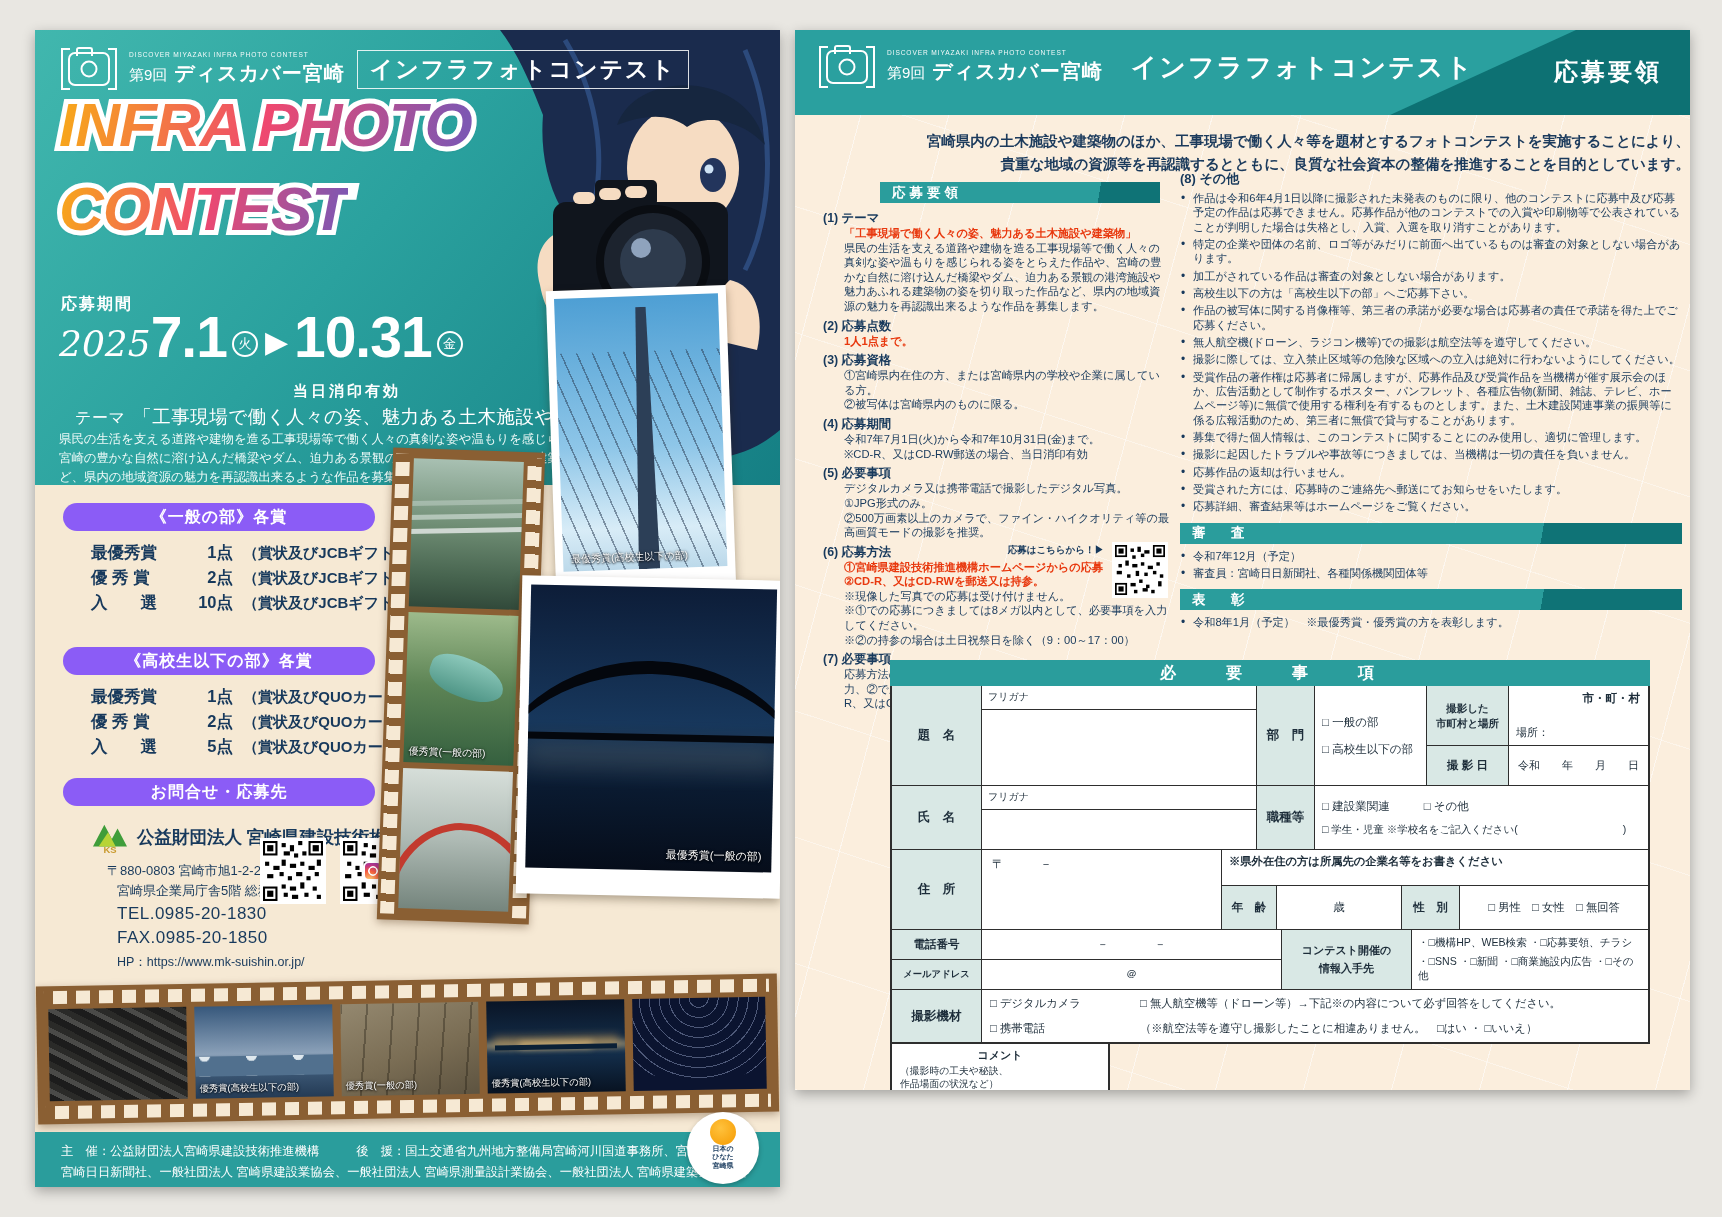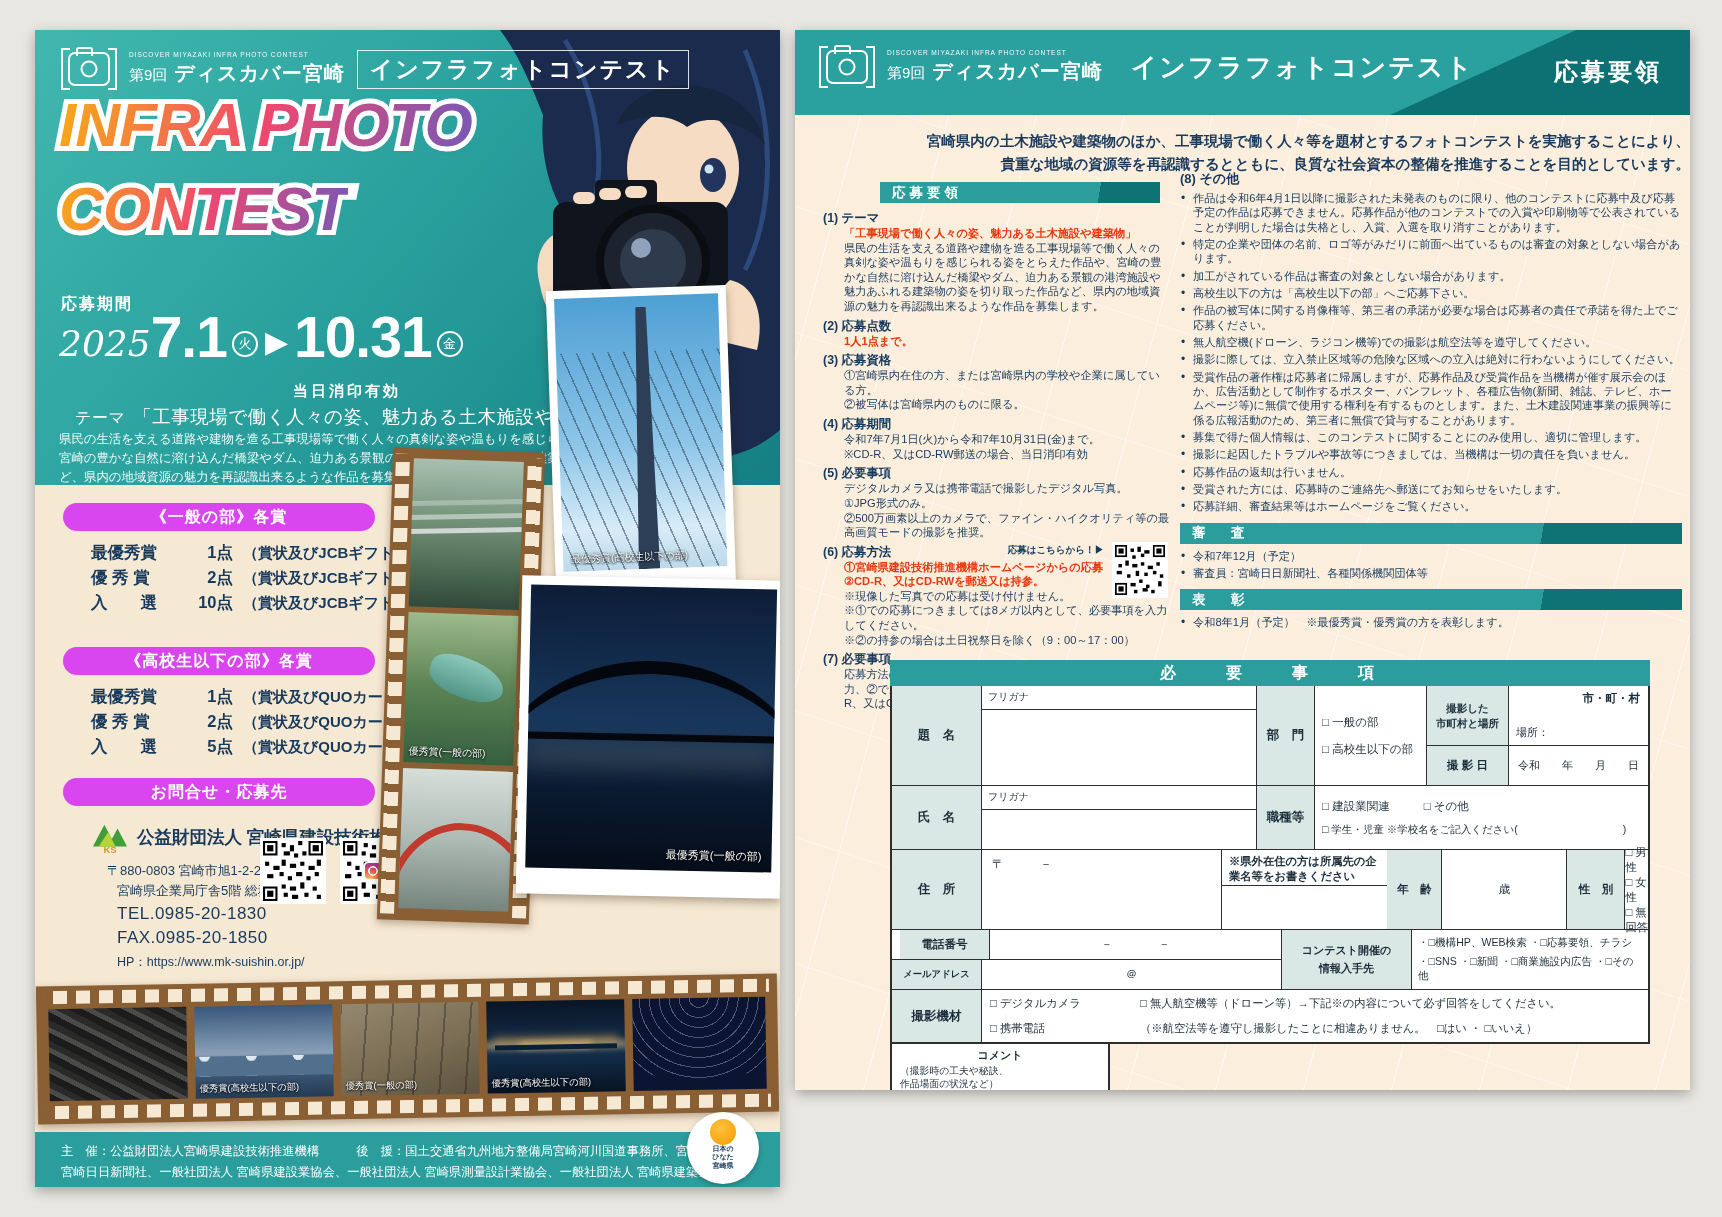--- a/index.html
+++ b/index.html
@@ -39,21 +39,21 @@
   .p-year { font-family:"DejaVu Serif", serif; font-style:italic; font-size:36px; line-height:.9; }
   .p-date { font-weight:bold; font-size:57px; line-height:.82; letter-spacing:-1px; }
   .day-circle { width:26px; height:26px; border:2px solid #fff; border-radius:50%; color:#fff; font-size:13px;
       display:flex; align-items:center; justify-content:center; margin:0 5px 4px 5px; }
   .p-arrow { font-size:30px; line-height:.9; margin:0 6px 6px 2px; }
   .postmark { color:#fff; font-weight:bold; font-size:15px; letter-spacing:3px; }
   .theme-line { color:#fff; font-family:"DejaVu Serif", serif; font-size:18.5px; letter-spacing:.5px; white-space:nowrap; }
   .theme-line .tl { font-family:"Liberation Sans", sans-serif; font-size:16px; margin-right:8px; }
   .hero-desc { color:#eefaf8; font-size:12.4px; line-height:1.52; width:657px; }
 
-  .pill { position:absolute; left:28px; width:312px; height:28px; background:#d946ef; border-radius:14px;
+  .pill { position:absolute; left:28px; width:312px; height:28px; background:#8b5cf6; border-radius:14px;
       color:#fff; font-weight:bold; font-size:16px; display:flex; align-items:center; justify-content:center; letter-spacing:1px; }
   .prize-row { position:absolute; left:56px; display:flex; align-items:baseline; color:#17395c; white-space:nowrap; }
   .pr-rank { width:92px; font-weight:bold; font-size:16.5px; }
   .pr-count { width:50px; font-weight:bold; font-size:16.5px; text-align:right; margin-right:10px; }
   .pr-prize { font-size:15px; font-weight:bold; }
 
   .org-row { display:flex; align-items:center; gap:8px; color:#17395c; }
   .org-name { font-size:17.5px; font-weight:bold; }
   .addr { color:#17395c; font-size:13px; }
   .telfax { color:#17395c; font-size:17px; letter-spacing:.5px; }
@@ -616,34 +616,34 @@
             </div>
             <div style="font-size:10.5px;">□ 学生・児童 ※学校名をご記入ください(　　　　　　　　　　)</div>
           </div>
         </div>
 
         <div class="frow" style="height:80px;">
           <div class="fc fl" style="width:90px;">住　所</div>
           <div class="fc" style="width:240px;">
             <div style="padding:6px 10px; font-size:12px;">〒　　　－</div>
           </div>
-          <div class="fc last" style="flex:1; display:flex; flex-direction:row;">
+          <div class="fc last" style="flex:1; display:flex; flex-direction:column;">
             <div class="hsep" style="height:36px; padding:4px 7px; font-size:11.3px; font-weight:bold;">※県外在住の方は所属先の企業名等をお書きください</div>
             <div style="flex:1; display:flex;">
               <div class="fl" style="width:55px; border-right:1.4px solid #2e2e2e; font-size:11.5px;">年　齢</div>
               <div style="width:125px; border-right:1.4px solid #2e2e2e; display:flex; align-items:center; justify-content:center; font-size:11.5px;">歳</div>
               <div class="fl" style="width:58px; border-right:1.4px solid #2e2e2e; font-size:11.5px;">性　別</div>
               <div style="flex:1; display:flex; align-items:center; justify-content:center; font-size:11.3px;">□ 男性　□ 女性　□ 無回答</div>
             </div>
           </div>
         </div>
 
         <div class="frow" style="height:60px;">
           <div class="fc" style="width:390px; display:flex; flex-direction:column;">
-            <div style="flex:1; display:flex; border-bottom:1.4px solid #2e2e2e;padding-left:8px;">
+            <div style="flex:1; display:flex; border-bottom:1.4px solid #2e2e2e;">
               <div class="fl" style="width:90px; border-right:1.4px solid #2e2e2e; font-size:11.5px;">電話番号</div>
               <div style="flex:1; display:flex; align-items:center; justify-content:center; font-size:11.5px;">－　　　　－</div>
             </div>
             <div style="flex:1; display:flex;">
               <div class="fl" style="width:90px; border-right:1.4px solid #2e2e2e; font-size:9.3px;text-align:right;">メールアドレス</div>
               <div style="flex:1; display:flex; align-items:center; justify-content:center; font-size:11.5px;">＠</div>
             </div>
           </div>
           <div class="fc fl" style="width:130px; flex-direction:column; font-size:11px; line-height:1.6;">
             <span>コンテスト開催の</span>

